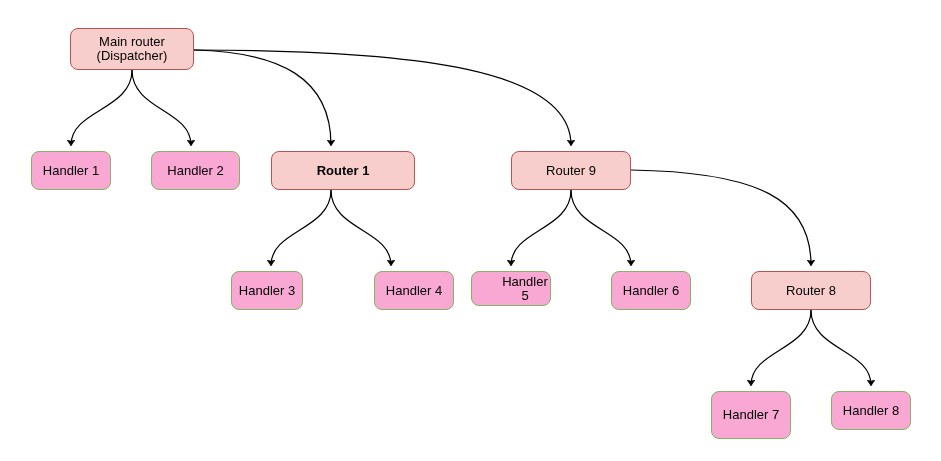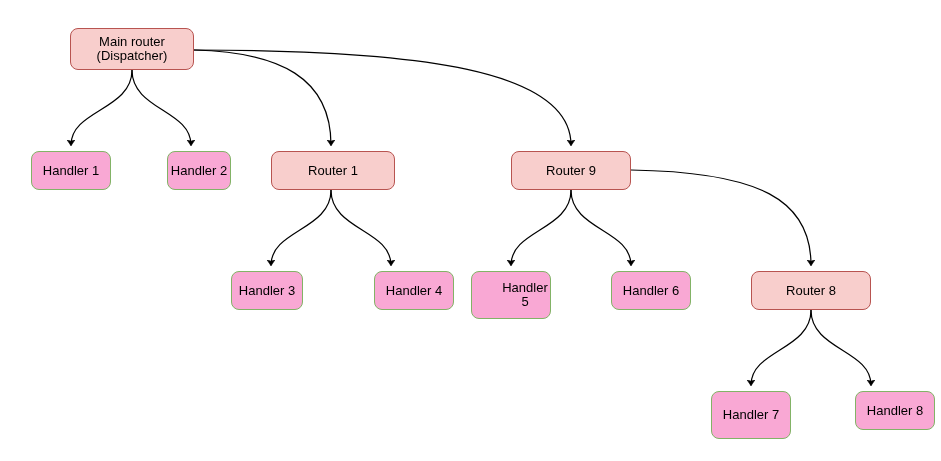--- a/index.html
+++ b/index.html
@@ -79,25 +79,25 @@
         <path d="M 631 170 C 760 172 811 200 811 265" marker-end="url(#arrowhead)"></path>
         <path d="M 811 310 C 811 350 751 350 751 385" marker-end="url(#arrowhead)"></path>
         <path d="M 811 310 C 811 350 871 350 871 385" marker-end="url(#arrowhead)"></path>
       </g>
   </svg>
 
   <div id="node-layer">
       <div class="node node-router" style="left: 70px; top: 28px; width: 124px; height: 42px;"><span class="node-label">Main router
 (Dispatcher)</span></div>
       <div class="node node-handler" style="left: 31px; top: 151px; width: 80px; height: 39px;"><span class="node-label">Handler 1</span></div>
-      <div class="node node-handler" style="left: 167px; top: 151px; width: 64px; height: 39px; justify-content: center;"><span class="node-label">Handler 2</span></div>
-      <div class="node node-router" style="left: 271px; top: 151px; width: 124px; height: 39px;"><span class="node-label">Router 1</span></div>
+      <div class="node node-handler" style="left: 151px; top: 151px; width: 89px; height: 39px; justify-content: center;"><span class="node-label">Handler 2</span></div>
+      <div class="node node-router" style="left: 271px; top: 151px; width: 144px; height: 39px; font-weight: bold;"><span class="node-label">Router 1</span></div>
       <div class="node node-router" style="left: 511px; top: 151px; width: 120px; height: 39px;"><span class="node-label">Router 9</span></div>
       <div class="node node-handler" style="left: 231px; top: 271px; width: 72px; height: 39px;"><span class="node-label">Handler 3</span></div>
       <div class="node node-handler" style="left: 351px; top: 271px; width: 80px; height: 39px; margin-left: 23px;"><span class="node-label">Handler 4</span></div>
-      <div class="node node-handler" style="left: 471px; top: 271px; width: 80px; height: 48px; padding-left: 28px;"><span class="node-label">Handler 5</span></div>
+      <div class="node node-handler" style="left: 471px; top: 271px; width: 80px; height: 35px; padding-left: 28px;"><span class="node-label">Handler 5</span></div>
       <div class="node node-handler" style="left: 591px; top: 271px; width: 80px; height: 39px; margin-left: 20px;"><span class="node-label">Handler 6</span></div>
       <div class="node node-router" style="left: 751px; top: 271px; width: 120px; height: 39px;"><span class="node-label">Router 8</span></div>
       <div class="node node-handler" style="left: 711px; top: 391px; width: 80px; height: 48px;"><span class="node-label">Handler 7</span></div>
-      <div class="node node-handler" style="left: 855px; top: 391px; width: 80px; height: 39px;"><span class="node-label">Handler 8</span></div>
+      <div class="node node-handler" style="left: 831px; top: 391px; width: 80px; height: 39px;"><span class="node-label">Handler 8</span></div>
     </div>
 
 </div>
 
 </body></html>

